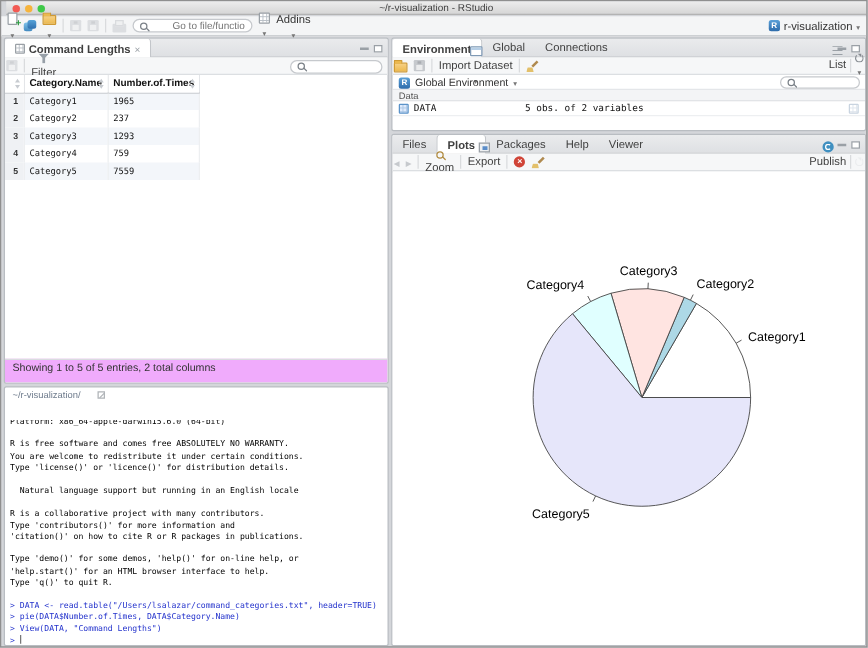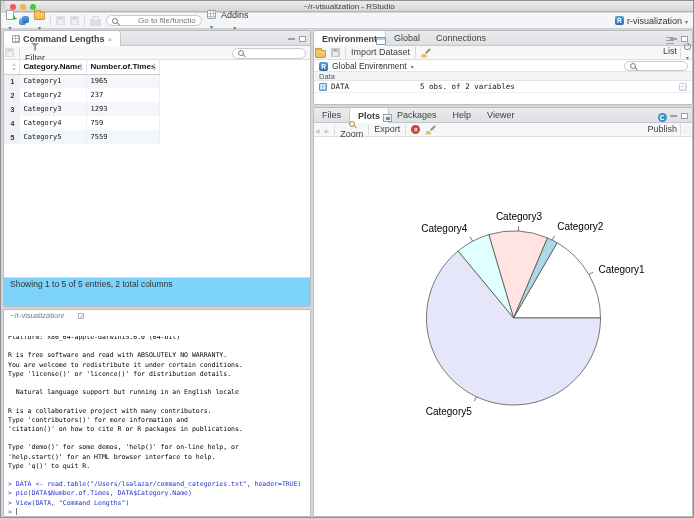--- a/index.html
+++ b/index.html
@@ -118,22 +118,22 @@
   .vtable td.rowno{background:#eff1f4;font-family:"Liberation Sans",sans-serif;font-weight:bold;
                    text-align:right;color:#333;}
   .vtable tr.alt td{background:#f3f6fa;}
   .vtable tr.alt td.rowno{background:#eff1f4;}
   .col-n{width:15px;} .col-a{width:62px;} .col-b{width:64px;}
   .sort{position:absolute;right:2px;top:3px;width:5px;height:8px;}
   .sort::before{content:"";position:absolute;top:0;left:0;border-left:2.5px solid transparent;
                 border-right:2.5px solid transparent;border-bottom:3px solid #c7cbd0;}
   .sort::after{content:"";position:absolute;bottom:0;left:0;border-left:2.5px solid transparent;
                border-right:2.5px solid transparent;border-top:3px solid #c7cbd0;}
-  .viewer-status{position:absolute;left:0;right:0;bottom:0;height:29px;border-top:1px solid #d9dcdf;
-                 background:#7dd3fc;font-size:8.5px;color:#333;line-height:12px;padding-left:6px;}
+  .viewer-status{position:absolute;left:0;right:0;bottom:0;height:19px;border-top:1px solid #d9dcdf;
+                 background:#f0abfc;font-size:8.5px;color:#333;line-height:12px;padding-left:6px;}
 
   
   #console{left:2px;top:308px;width:308px;height:208px;}
   .console-path{height:10px;font-size:7.5px;color:#6e7b8c;padding:1px 6px 0;display:flex;align-items:center;gap:14px;}
   .console-body{position:absolute;left:0;right:0;top:26px;bottom:0;overflow:hidden;padding:0 0 0 4px;}
   .console-body pre{margin:-3px 0 0;font-family:"DejaVu Sans Mono",monospace;font-size:6.5px;
                     line-height:9.2px;color:#000;white-space:pre;}
   .cl.input{color:#2433cc;}
   .cursor{display:inline-block;width:1px;height:7px;background:#777;vertical-align:-1px;}
 
@@ -279,21 +279,21 @@
   </div>
 
   <div id="console" class="panel">
     <div class="console-path">
       <span>~/r-visualization/</span>
       <span class="i-popout"></span>
     </div>
     <div class="console-body">
       <pre><span class="cl">Platform: x86_64-apple-darwin15.6.0 (64-bit)</span>
 <span class="cl"></span>
-<span class="cl">R is free software and read with ABSOLUTELY NO WARRANTY.</span>
+<span class="cl">R is free software and comes free ABSOLUTELY NO WARRANTY.</span>
 <span class="cl">You are welcome to redistribute it under certain conditions.</span>
 <span class="cl">Type 'license()' or 'licence()' for distribution details.</span>
 <span class="cl"></span>
 <span class="cl">  Natural language support but running in an English locale</span>
 <span class="cl"></span>
 <span class="cl">R is a collaborative project with many contributors.</span>
 <span class="cl">Type 'contributors()' for more information and</span>
 <span class="cl">'citation()' on how to cite R or R packages in publications.</span>
 <span class="cl"></span>
 <span class="cl">Type 'demo()' for some demos, 'help()' for on-line help, or</span>

